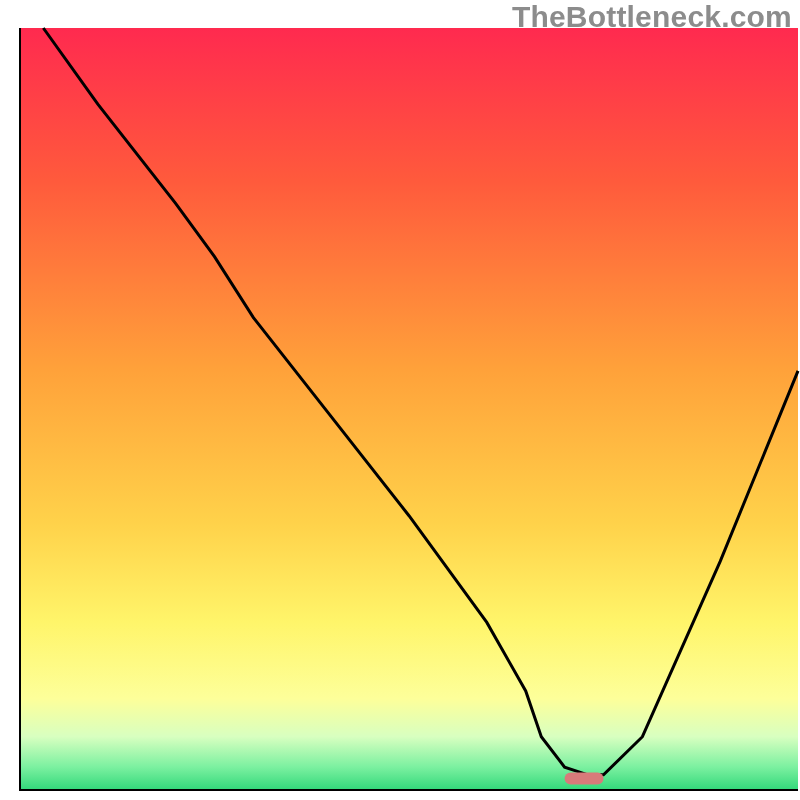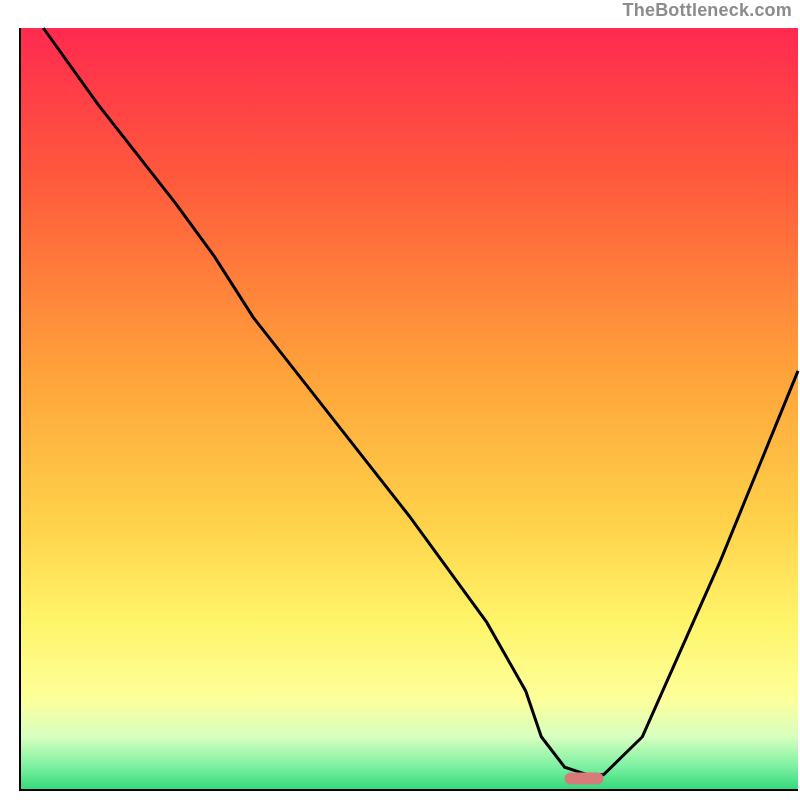--- a/index.html
+++ b/index.html
@@ -12,21 +12,21 @@
   }
   .chart-wrap {
     position: relative;
     width: 800px;
     height: 800px;
   }
   .watermark {
     position: absolute;
     top: 0;
     right: 8px;
-    font-size: 18px;
+    font-size: 30px;
     font-weight: 600;
     color: #8c8c8c;
     font-family: Arial, Helvetica, sans-serif;
     letter-spacing: 0.2px;
   }
   svg {
     display: block;
   }
 </style>
 </head>

